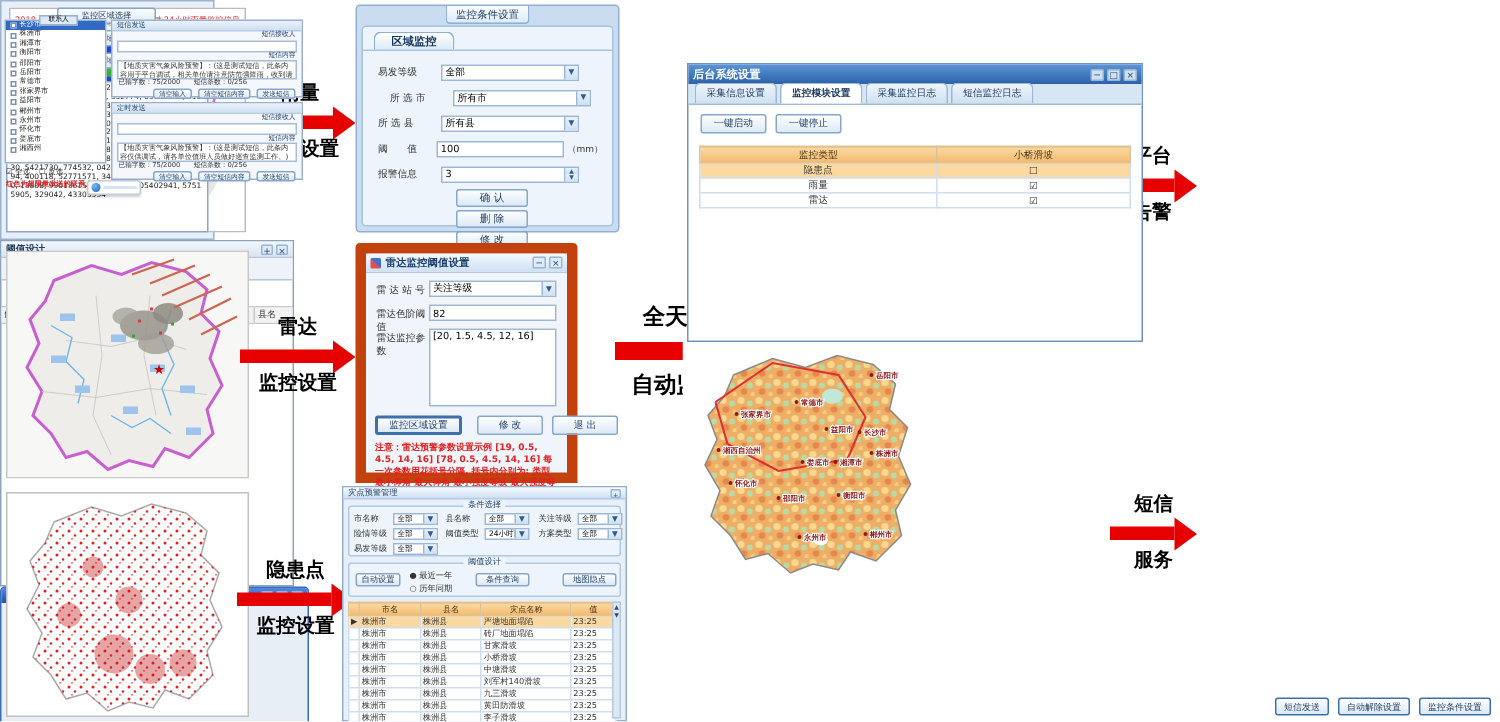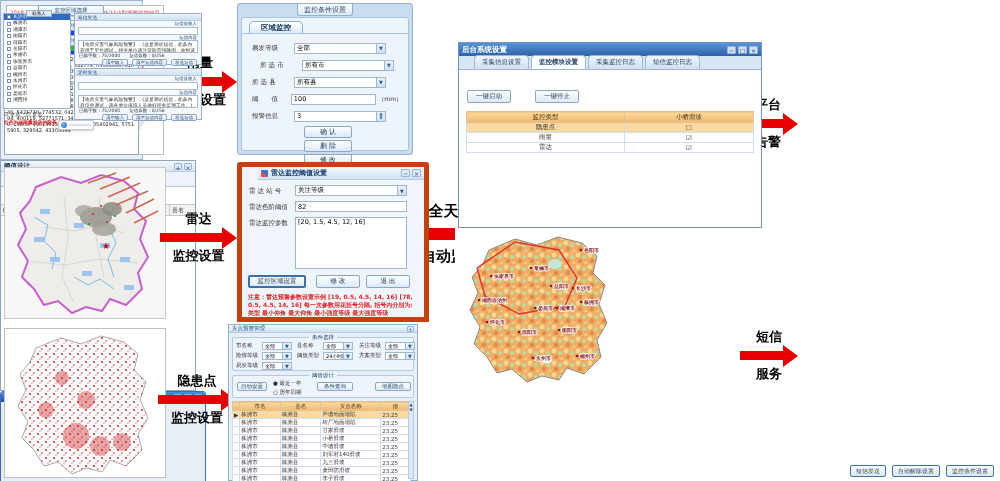--- a/index.html
+++ b/index.html
@@ -43,21 +43,21 @@
   #dialogA .tabline { position:absolute; left:0; right:0; top:15px; border-top:1px solid #a8c4e0; }
   #dialogA .frow { position:absolute; left:10px; right:6px; height:12px; display:flex; align-items:center; }
   #dialogA .frow .lb { width:42px; font-size:6.5px; color:#333; }
   #dialogA .frow .ctrl { width:92px; height:11px; font-size:6.5px; }
   #dialogA .frow .unit { font-size:6px; color:#333; margin-left:2px; }
   #dialogA .spin { width:9px; align-self:stretch; border-left:1px solid #9db8d6; display:flex; flex-direction:column; }
   #dialogA .spin span { flex:1; font-size:4px; line-height:4.5px; text-align:center; color:#2c5d91; background:linear-gradient(#eaf2fb,#cfe0f2); }
   #dialogA .abtn { position:absolute; left:62px; width:48px; height:12px; font-size:7px; }
 
   
-  #dialogB { left:237px; top:162px; width:192px; height:160px; background:#f0f5fb; border:5px solid #c2410c; border-radius:3px 3px 0 0;padding-left:16px; }
+  #dialogB { left:237px; top:162px; width:148px; height:160px; background:#f0f5fb; border:7px solid #c2410c; border-radius:3px 3px 0 0; }
   #dialogB .tbar { height:13px; background:linear-gradient(#f4f9ff,#cfe0f3); border-bottom:1px solid #b5cbe2; border-radius:3px 3px 0 0; }
   #dialogB .appicon { width:7px; height:7px; background:linear-gradient(45deg,#e05050 50%,#4070d0 50%); border-radius:1px; }
   #dialogB .title { font-size:7px; font-weight:bold; color:#1b3f6e; }
   #dialogB .frow { position:absolute; left:7px; right:7px; display:flex; }
   #dialogB .lb { width:46px; font-size:6.5px; color:#333; padding-top:2px; }
   #dialogB .note { position:absolute; left:6px; right:5px; top:126px; font-size:6px; line-height:1.3; color:#e02222; font-weight:bold; }
 
   
   #panelC { left:228px; top:324px; width:190px; height:157px; background:#e7f0fa; border:1px solid #93aecb; }
   #panelC .tbar { height:8px; background:linear-gradient(#f7fbff,#cddff2); border-bottom:1px solid #b5cbe2; }
@@ -73,24 +73,24 @@
   #panelC th { background:linear-gradient(#fbd9a2,#f3b96d); border:1px solid #d9c39d; font-weight:normal; color:#4a3push; color:#4a3110; height:9px; }
   #panelC td { border:1px solid #cfdeee; height:8px; padding:0 1px; color:#333; white-space:nowrap; overflow:hidden; }
   #panelC tr.sel td { background:#fcd9a0; }
   #panelC .vsb { position:absolute; right:3px; top:76px; width:6px; height:78px; background:#dce8f4; border:1px solid #b2c9e2; font-size:4px; color:#446; text-align:center; }
 
   
   #centerWin { left:458px; top:42px; width:304px; height:186px; background:#fff; border:1px solid #6f94bd; }
   #centerWin .tbar { height:13px; background:linear-gradient(#5b94d6,#2c62a8); }
   #centerWin .title { font-size:7.5px; font-weight:bold; color:#fff; }
   #centerWin .winbtns span { background:#cfe0f2; }
-  #centerWin .tabs { height:14px; background:#d6e6f5; display:flex; align-items:flex-end; padding-left:15px; gap:2px; border-bottom:1px solid #9cb8d6; }
+  #centerWin .tabs { height:14px; background:#d6e6f5; display:flex; align-items:flex-end; padding-left:4px; gap:2px; border-bottom:1px solid #9cb8d6; }
   #centerWin .ctab { font-size:6.5px; padding:2px 7px; background:linear-gradient(#eef5fc,#cfe0f2); border:1px solid #9cb8d6; border-bottom:0; border-radius:4px 4px 0 0; color:#1c3a5e; }
   #centerWin .ctab.on { background:#fff; font-weight:bold; }
-  #centerWin .tools { padding:6px 8px; display:flex; gap:24px;margin-top:14px; }
+  #centerWin .tools { padding:6px 8px; display:flex; gap:6px; }
   #centerWin .tools .btn { width:44px; height:13px; font-size:6.5px; }
   #centerWin table { width:288px; margin:2px auto; border-collapse:collapse; font-size:6.5px; }
   #centerWin th { background:linear-gradient(#fbd9a2,#f3b96d); border:1px solid #d9c39d; height:11px; font-weight:normal; color:#4a3110; }
   #centerWin td { border:1px solid #cfdeee; height:10px; text-align:center; color:#333; }
   #centerWin tr.hl td { background:#fcd9a0; }
 
   
   #monPanel { left:633px; top:228px; width:143px; height:160px; background:#e7f0fa; border:1px solid #9db4cc; }
   #monPanel .btn { position:absolute; left:38px; width:66px; height:11px; font-size:5.5px; }
   #monPanel .nums { position:absolute; left:4px; top:54px; width:135px; height:101px; background:#fff; border:1px solid #8fa6c4;

